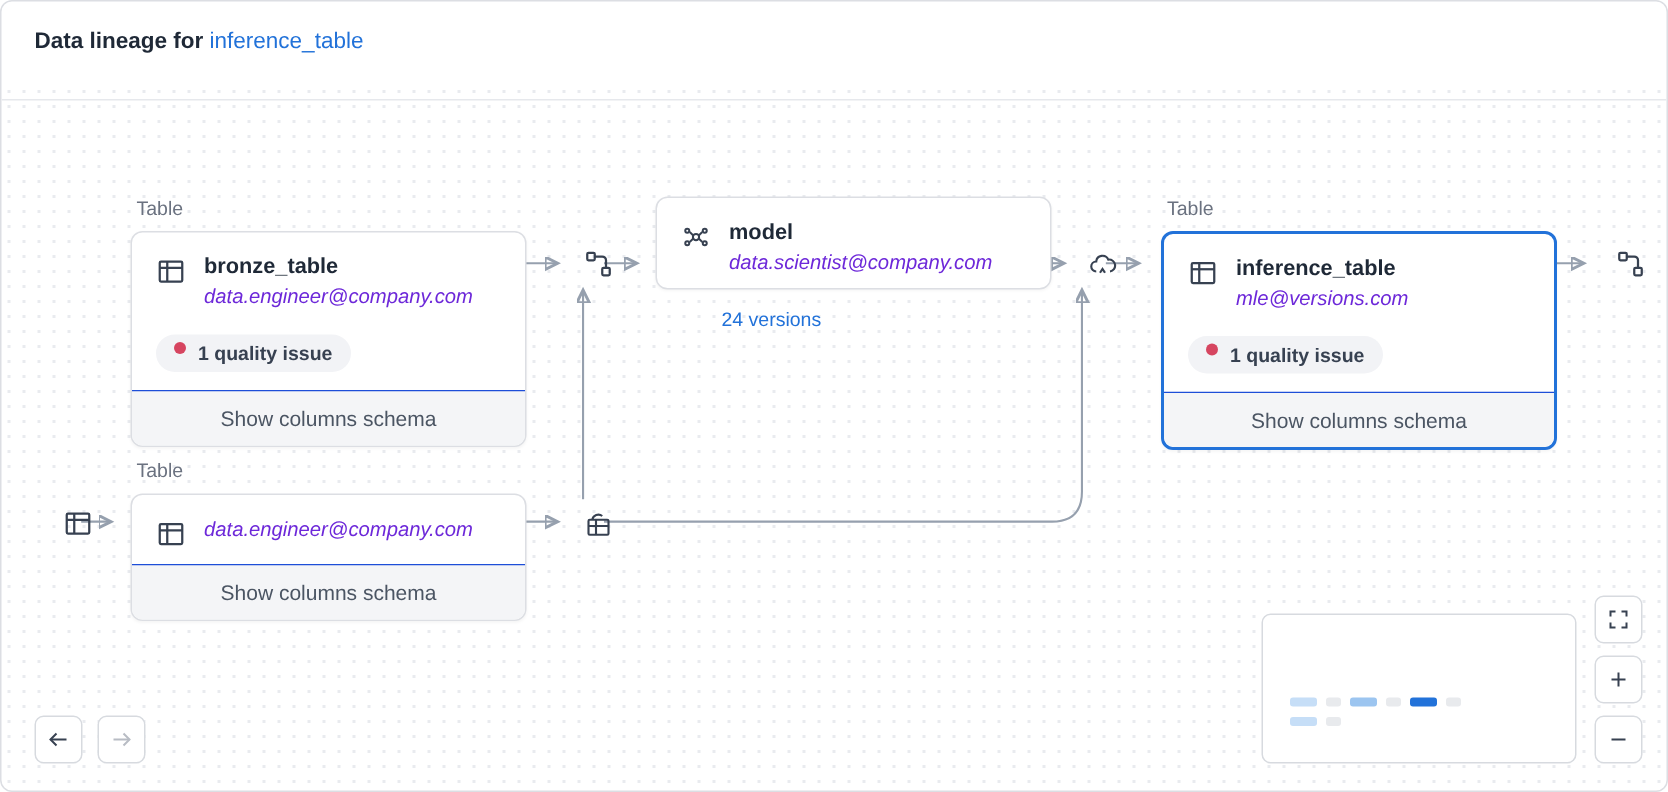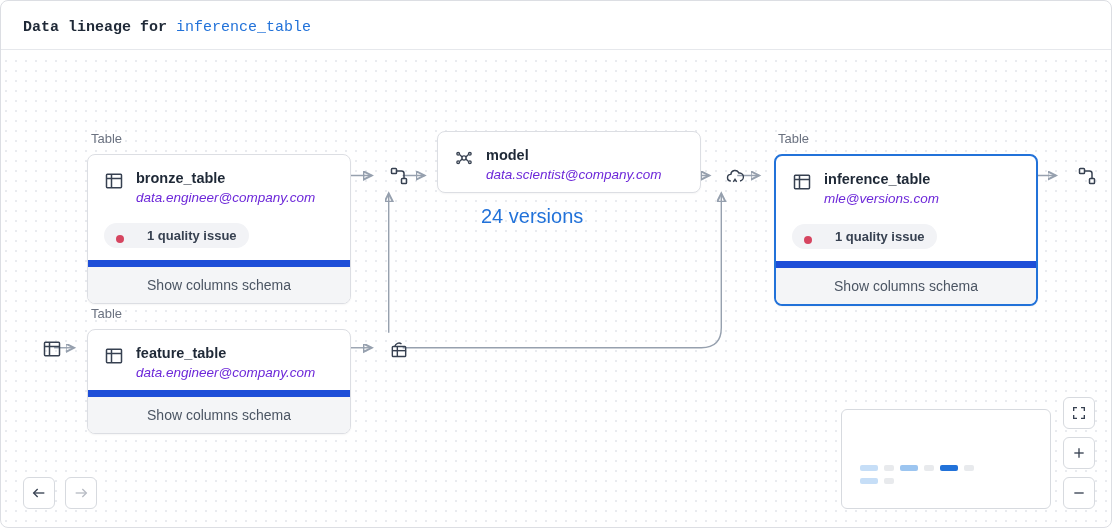--- a/index.html
+++ b/index.html
@@ -1,35 +1,35 @@
 <!DOCTYPE html>
 <html><head>
 <meta charset="utf-8">
 <style>
   * { box-sizing: border-box; margin: 0; padding: 0; }
   html, body { width: 1112px; height: 528px; font-family: -apple-system, BlinkMacSystemFont, "Segoe UI", Helvetica, Arial, sans-serif; color: #1f2937; }
   .frame { width: 1112px; height: 528px; border: 1px solid #dcdee3; border-radius: 8px; background: #fff; position: relative; overflow: hidden; }
-  .header { padding: 18px 22px 13px; border-bottom: 1px solid #e6e8ec; font-size: 15px; font-weight: 600; font-family: Liberation Mono, monospace; }
+  .header { padding: 18px 22px 30px; border-bottom: 1px solid #e6e8ec; font-size: 15px; font-weight: 600; }
   .header .link { color: #2272d9; font-weight: 500; }
   .canvas { position: absolute; left: 0; right: 0; top: 55px; bottom: 0;
     background-image: radial-gradient(#e9ebef 1px, transparent 1px);
     background-size: 10px 10px;
   }
   .node-type { font-size: 13px; color: #6b7280; margin: 0 0 8px 4px; }
   .card { background: #ffffff; border: 1px solid #dcdee3; border-radius: 8px; box-shadow: 0 1px 2px rgba(0,0,0,0.04); width: 264px; }
   .card.selected { border: 2px solid #2272d9; }
   .card-top { display: flex; gap: 12px; padding: 14px 16px 10px; align-items: flex-start; }
   .card-title { font-weight: 600; font-size: 14.5px; line-height: 1.35; }
   .card-sub   { font-size: 13.5px; color: #6d28d9; margin-top: 1px; font-style: italic; }
   .card-extra { font-size: 13.5px; color: #6b7280; padding: 0 16px 12px 48px; }
   .issue-row { padding: 8px 16px 12px; }
-  .issue-pill { display: inline-flex; align-items: flex-end; gap: 23px; background: #f2f3f6; border-radius: 16px; padding: 5px 12px; font-size: 13px; font-weight: 600; color: #374151; }
+  .issue-pill { display: inline-flex; align-items: flex-start; gap: 8px; background: #f2f3f6; border-radius: 16px; padding: 5px 12px; font-size: 13px; font-weight: 600; color: #374151; }
   .issue-pill .dot { width: 8px; height: 8px; border-radius: 50%; background: #d64560; }
-  .schema-row { background: #f4f5f7; border-top: 7px solid #1d4ed8; text-align: center; padding: 10px 0; font-size: 14px; color: #4b5563; border-radius: 0 0 7px 7px;}
-  .versions-link { color: #2272d9; font-size: 20px; margin: 12px 0 0 44px; display: inline-block; }
+  .schema-row { background: #f4f5f7; border-top: 1px solid #1d4ed8; text-align: center; padding: 10px 0; font-size: 14px; color: #4b5563; border-radius: 0 0 7px 7px;}
+  .versions-link { color: #2272d9; font-size: 13px; margin: 12px 0 0 44px; display: inline-block; }
 
   .mini-icon { width: 20px; height: 20px; color: #374151; flex: 0 0 20px; margin-top: 2px; }
   .step-node { width: 30px; height: 30px; display: flex; align-items: center; justify-content: center; }
   .step-node svg { width: 20px; height: 20px; color: #374151; }
 
   
   .pos { position: absolute; margin-left: 11px; }
 
   
   .nav-arrows { position: absolute; left: 22px; bottom: 18px; display: flex; gap: 10px; }
@@ -189,21 +189,20 @@
     <div class="pos" style="left:75px; top:250px;">
       <div class="node-type">Table</div>
       <div class="card">
         <div class="card-top">
           <svg class="mini-icon" viewBox="0 0 24 24" fill="none" stroke="currentColor" stroke-width="1.8">
               <rect x="3" y="4" width="18" height="16" rx="1"></rect>
               <line x1="3" y1="9" x2="21" y2="9"></line>
               <line x1="9" y1="4" x2="9" y2="20"></line>
             </svg>
           <div>
-            <div class="card-title">feature_table</div>
             <div class="card-sub">data.engineer@company.com</div>
           </div>
         </div>
         <div class="schema-row">Show columns schema</div>
       </div>
     </div>
 
     <div class="pos step-node" style="left:372px; top:278px;">
       <svg viewBox="0 0 24 24" fill="none" stroke="currentColor" stroke-width="1.7">
           <rect x="4" y="9" width="16" height="12" rx="1"></rect>

